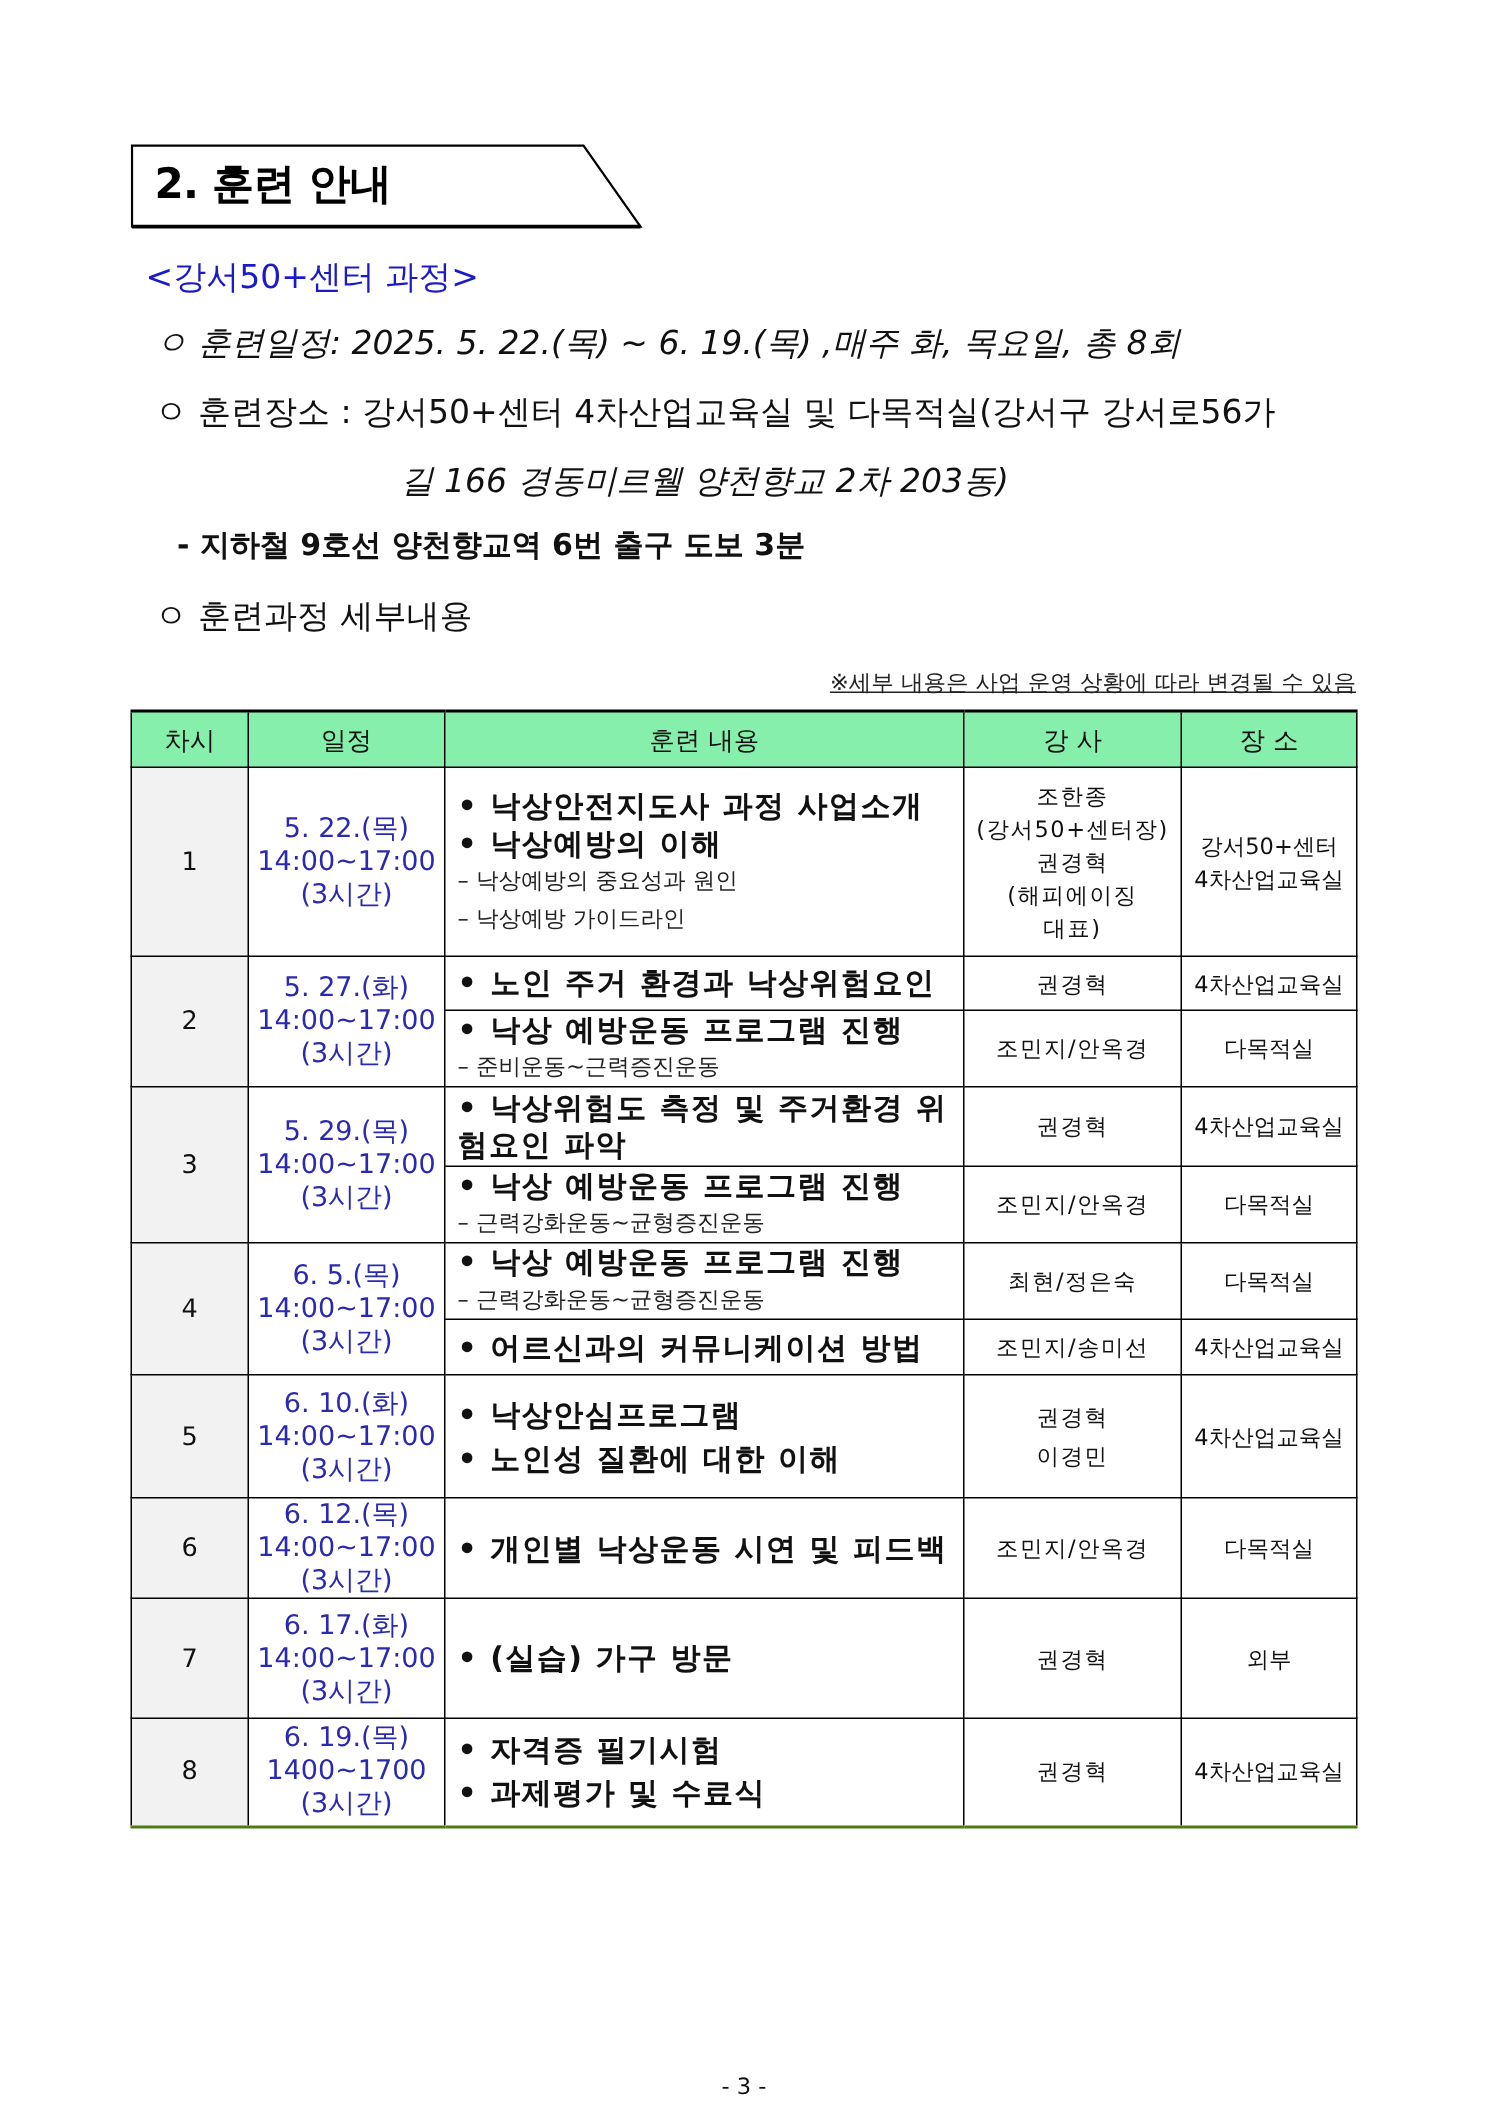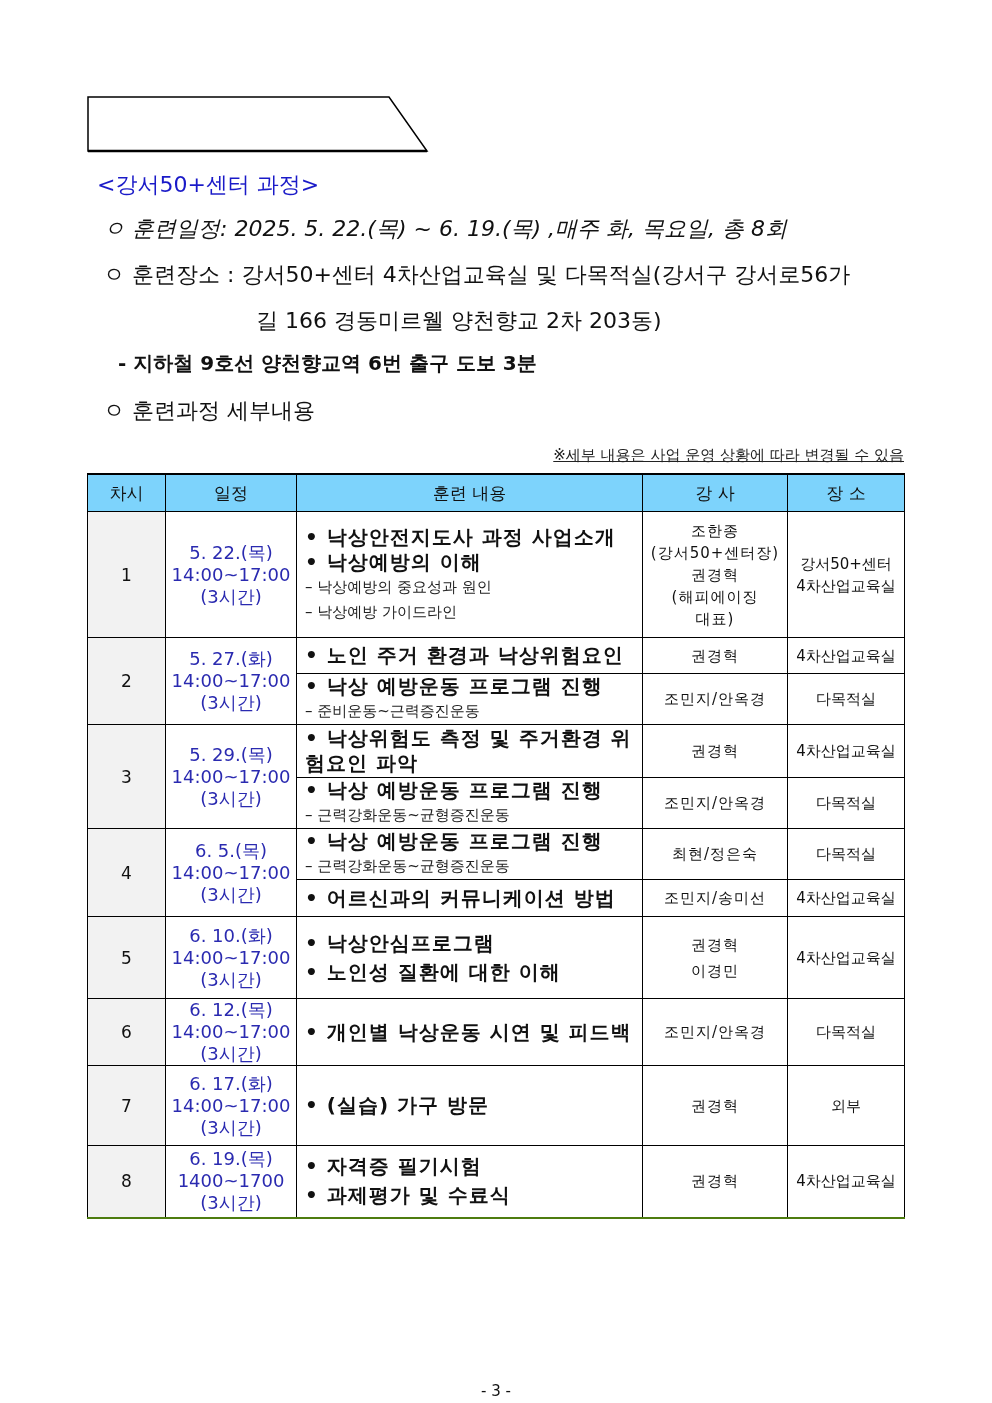--- a/index.html
+++ b/index.html
@@ -5,21 +5,21 @@
   html, body { margin: 0; padding: 0; background: #ffffff; }
   body { width: 992px; height: 1403px; position: relative; font-family: "DejaVu Sans", "Liberation Sans", sans-serif; color: #111; }
   .title-box { position: absolute; left: 87px; top: 96px; width: 340px; height: 56px; }
   .title-box svg { position: absolute; left: 0; top: 0; }
   .title-text { position: absolute; left: 16px; top: 8px; font-size: 28px; font-weight: bold; letter-spacing: -0.5px; color: #000; }
   .course-name { position: absolute; left: 97px; top: 170px; font-size: 22px; color: #1a1ac8; }
   .line { position: absolute; font-size: 22px; color: #111; white-space: nowrap; }
   .sub { font-size: 20px; font-weight: bold; }
   .note { position: absolute; right: 88px; top: 446px; font-size: 15px; color: #222; text-decoration: underline; }
   table.sched { position: absolute; left: 87px; top: 473px; width: 817px; border-collapse: collapse; table-layout: fixed; }
-  table.sched th { background: #7dd3fc; font-weight: normal; font-size: 17px; height: 34px; border: 1px solid #000; border-top: 2px solid #000; }
+  table.sched th { background: #86efac; font-weight: normal; font-size: 17px; height: 34px; border: 1px solid #000; border-top: 2px solid #000; }
   table.sched td { border: 1px solid #000; font-size: 15px; text-align: center; vertical-align: middle; padding: 0 4px; }
   table.sched tr:last-child td { border-bottom: 2px solid #4d7c0f; }
   table.sched td.num { background: #f2f2f2; font-size: 17px; }
   table.sched td.date { color: #2a2ab0; font-size: 18px; line-height: 22px; }
   table.sched td.content { text-align: left; padding-left: 8px; line-height: 25px; }
   .ci { font-weight: bold; font-size: 20px; letter-spacing: 1px; }
   .ci::before { content: "• "; }
   .cs { font-size: 15px; color: #222; }
   .cs::before { content: "– "; }
   td.inst { font-size: 15px; letter-spacing: 1px; line-height: 22px; }
@@ -27,27 +27,28 @@
   .page-num { position: absolute; left: 0; width: 992px; top: 1382px; text-align: center; font-size: 15px; }
 </style>
 </head>
 <body>
 
 <div class="title-box">
   <svg width="342" height="58">
     <polygon points="1,1 302,1 340,55 1,55" fill="#fff" stroke="#000" stroke-width="1.5"></polygon>
     <line x1="1" y1="55" x2="340" y2="55" stroke="#000" stroke-width="2.5"></line>
   </svg>
+  <div class="title-text">2. 훈련 안내</div>
 </div>
 
 <div class="course-name">&lt;강서50+센터 과정&gt;</div>
 
 <div class="line" style="left:103px; top:214px;font-style:italic;">ㅇ 훈련일정: 2025. 5. 22.(목) ~ 6. 19.(목) ,매주 화, 목요일, 총 8회</div>
 <div class="line" style="left:103px; top:260px;">ㅇ 훈련장소 : 강서50+센터 4차산업교육실 및 다목적실(강서구 강서로56가</div>
-<div class="line" style="left:256px; top:306px;">길 166 경동미르웰 양천향교 2차 203동)</div>
+<div class="line" style="left:267px; top:306px;font-style:italic;">길 166 경동미르웰 양천향교 2차 203동)</div>
 <div class="line sub" style="left:118px; top:350px;">- 지하철 9호선 양천향교역 6번 출구 도보 3분</div>
 <div class="line" style="left:103px; top:396px;">ㅇ 훈련과정 세부내용</div>
 
 <div class="note">※세부 내용은 사업 운영 상황에 따라 변경될 수 있음</div>
 
 <table class="sched">
   <colgroup>
     <col style="width:78px">
       <col style="width:131px">
       <col style="width:346px">

